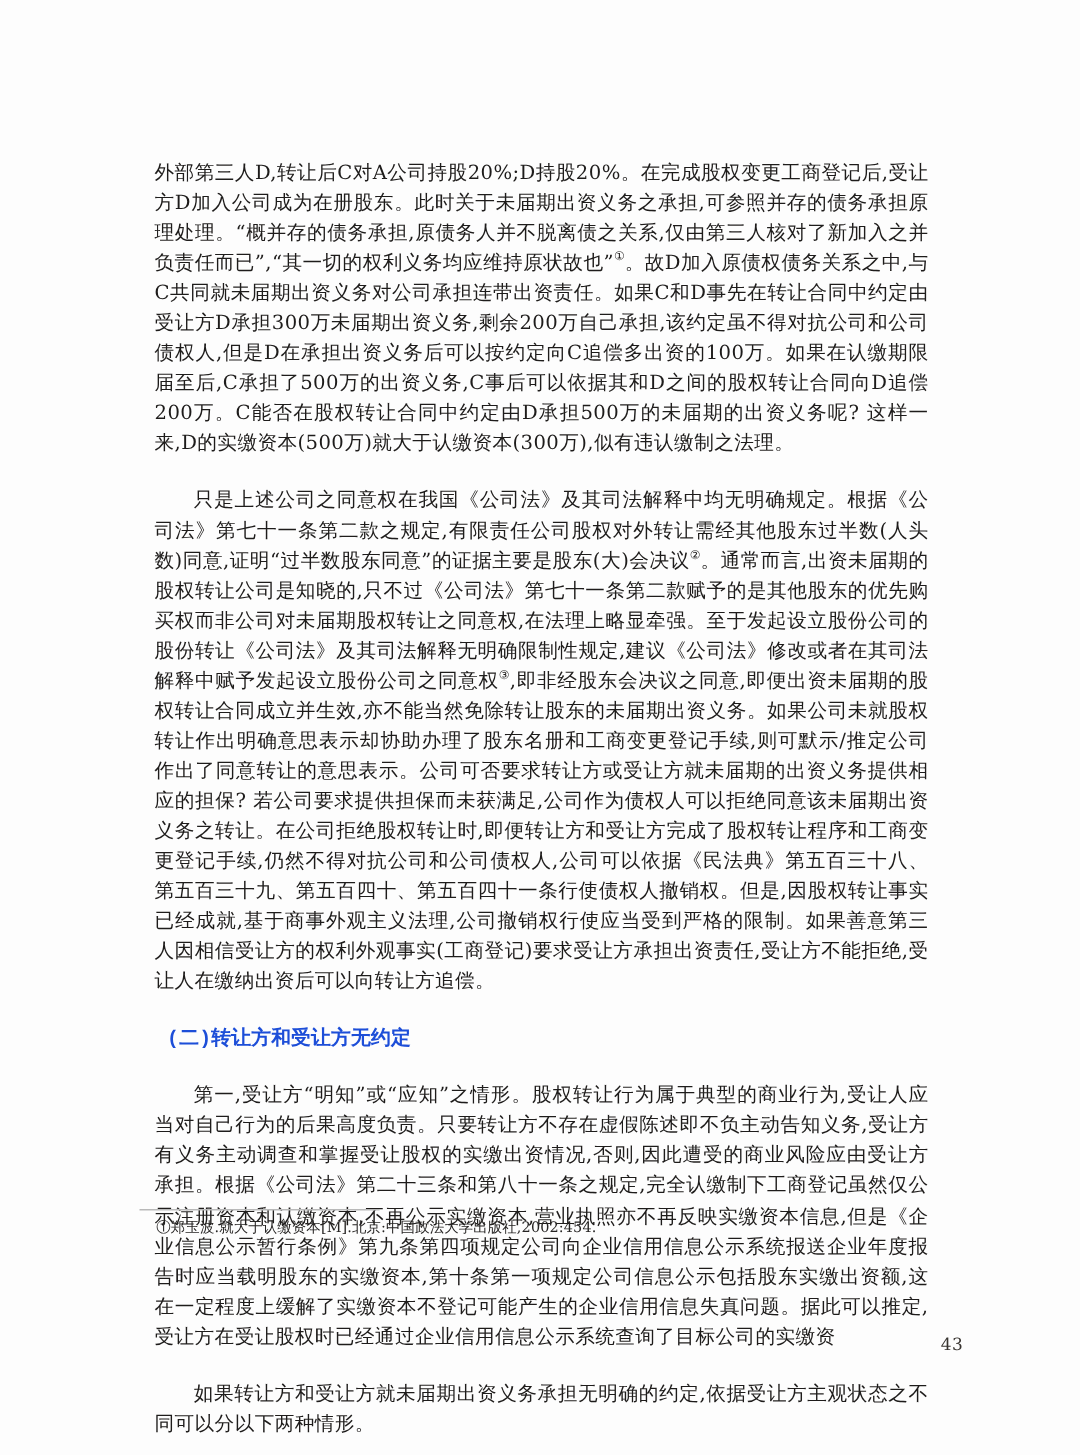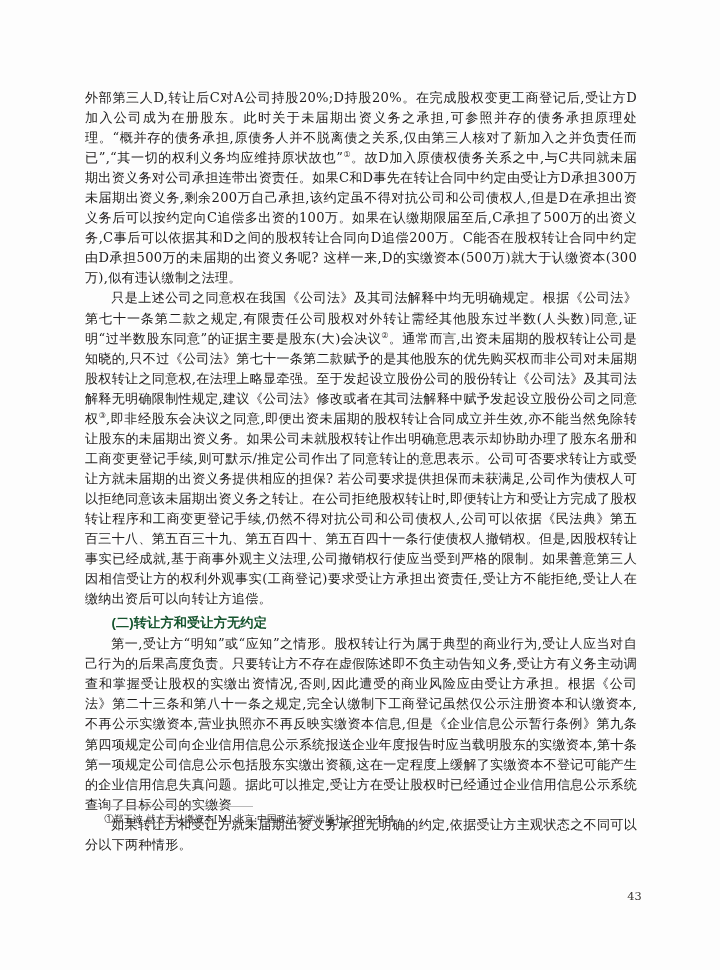--- a/index.html
+++ b/index.html
@@ -21,41 +21,41 @@
     box-sizing: border-box;
     background: #fdfdfd;
   }
   .content {
     position: absolute;
     left: 85px;
     top: 88px;
     width: 552px;
   }
   p.body-text {
-    margin: 0;
+    margin: 18px;
     font-size: 13.1px;
     line-height: 20.05px;
     text-align: justify;
     text-justify: inter-ideograph;
     letter-spacing: 0.02em;
     color: #1e1c1b;
     text-indent: 0;
   }
   p.indent {
     text-indent: 2em;
   }
   h2.section-heading {
     margin: 4px 0 1px 0;
     font-size: 13.2px;
     line-height: 20.05px;
     font-weight: bold;
-    font-family: Liberation Sans, sans-serif;
+    font-family: Liberation Mono, monospace;
     text-indent: 2em;
     letter-spacing: 0.01em;
-    color: #14532d;
+    color: #1d4ed8;
   }
   sup.fn {
     font-size: 8px;
     vertical-align: super;
     line-height: 0;
     letter-spacing: 0;
   }
   .footnote-area {
     position: absolute;
     left: 85px;

